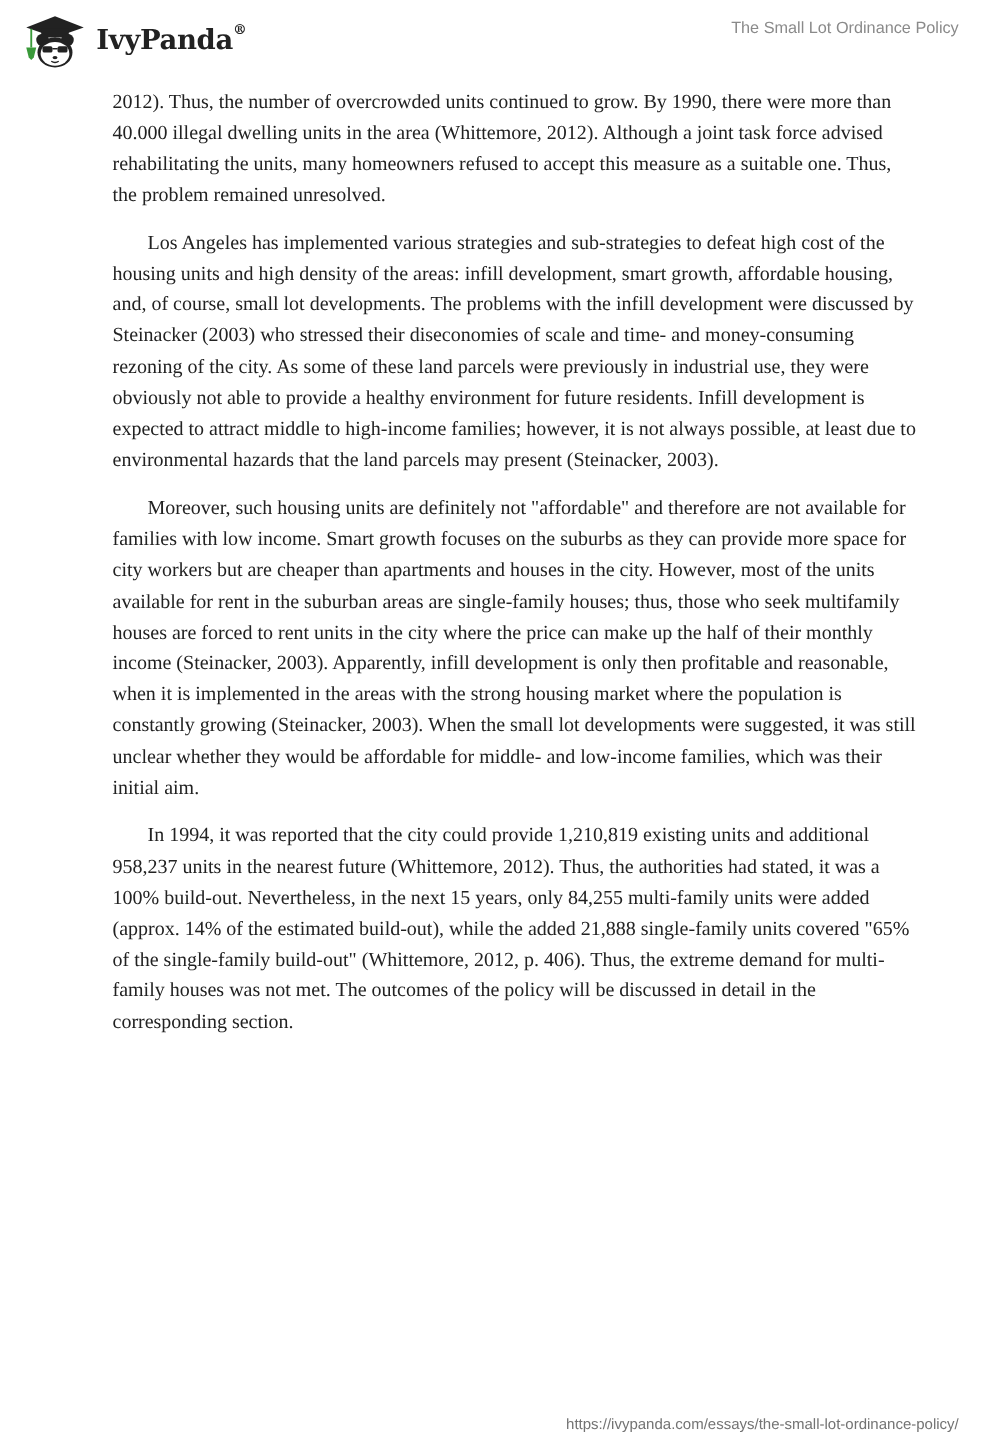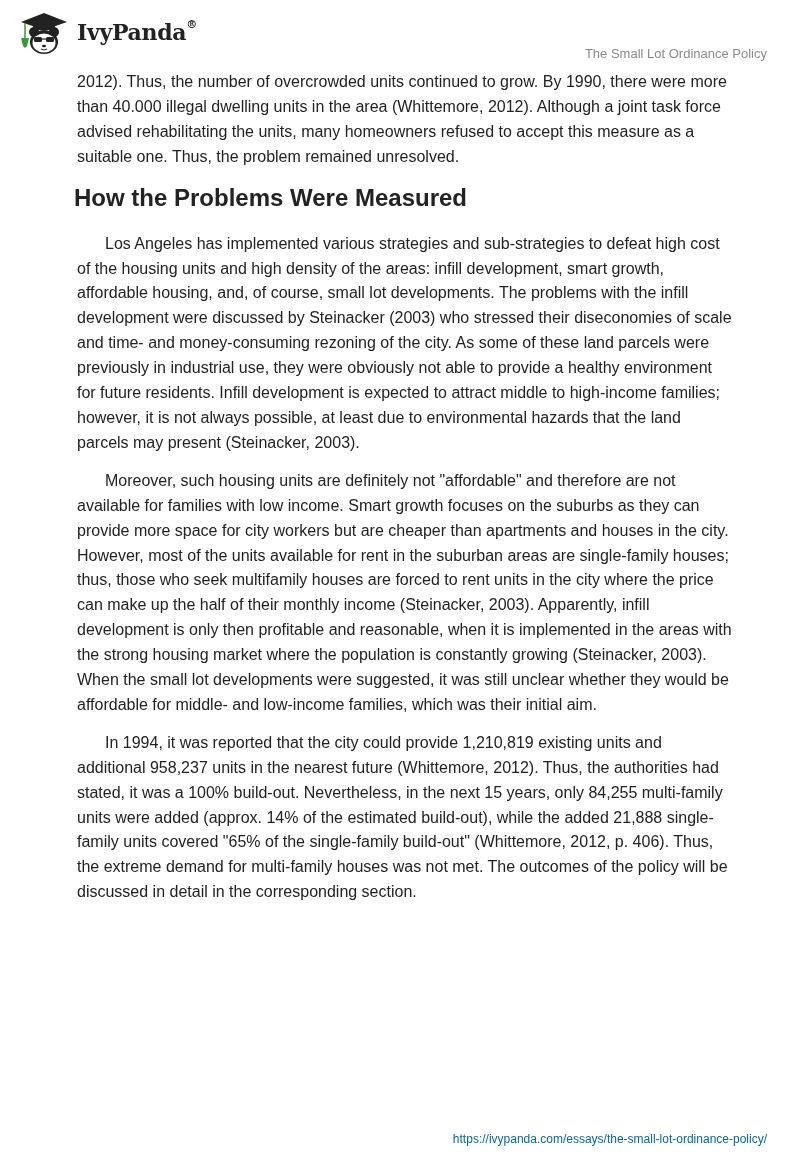--- a/index.html
+++ b/index.html
@@ -3,26 +3,26 @@
 <meta charset="utf-8">
 <style>
   html, body { margin: 0; padding: 0; background: #ffffff; }
   body { width: 800px; height: 1160px; position: relative; overflow: hidden;
          font-family: "Liberation Sans", sans-serif; color: #222222; }
   .header { position: absolute; top: 0; left: 0; width: 800px; height: 62px; }
   .logo { position: absolute; left: 15px; top: 8px; display: flex; align-items: center; }
   .logo svg { width: 58px; height: 48px; }
   .logo-text { font-family: "DejaVu Serif", serif; font-weight: bold; font-size: 22px; color: #222; margin-left: 4px; letter-spacing: -0.3px; }
   .logo-text sup { font-size: 11px; font-weight: bold; position: relative; top: -4px; }
-  .doc-title { position: absolute; right: 33px; top: 14px; font-size: 13px; color: #8a8a8a; margin-top: 32px; }
+  .doc-title { position: absolute; right: 33px; top: 14px; font-size: 13px; color: #8a8a8a; }
   .content { position: absolute; left: 74px; top: 70px; width: 660px; }
-  p { margin: 0 0 13px 3px; font-size: 16px; line-height: 24.9px; color: #222; }
+  p { margin: 0 0 13px 16px; font-size: 16px; line-height: 24.9px; color: #222; font-family: Liberation Serif, serif; }
   p.indent { text-indent: 28px; }
   h2 { margin: 12px 0 19px 0; font-size: 24px; font-weight: bold; color: #222; line-height: 30px; }
-  .footer-url { position: absolute; right: 33px; top: 1132px; font-size: 12px; color: #0369a1; margin-left: 28px; }
+  .footer-url { position: absolute; right: 33px; top: 1132px; font-size: 12px; color: #737373; margin-left: 28px; }
 </style>
 </head>
 <body>
 
 <div class="header">
   <div class="logo">
     <svg viewBox="0 0 58 48">
 
       <polygon points="6,14 29,5 52,14 29,22" fill="#222"></polygon>
       <rect x="18" y="15" width="22" height="7" fill="#222"></rect>
@@ -43,20 +43,19 @@
       <path d="M26,41 Q29,43 32,41" stroke="#222" stroke-width="1" fill="none"></path>
     </svg>
     <span class="logo-text"><span>IvyPanda</span><sup>®</sup></span>
   </div>
   <div class="doc-title">The Small Lot Ordinance Policy</div>
 </div>
 
 <main class="content">
   <p>2012). Thus, the number of overcrowded units continued to grow. By 1990, there were more than 40.000 illegal dwelling units in the area (Whittemore, 2012). Although a joint task force advised rehabilitating the units, many homeowners refused to accept this measure as a suitable one. Thus, the problem remained unresolved.</p>
 
-  <h2>How the Problems Were Measured</h2>
   <p class="indent">Los Angeles has implemented various strategies and sub-strategies to defeat high cost of the housing units and high density of the areas: infill development, smart growth, affordable housing, and, of course, small lot developments. The problems with the infill development were discussed by Steinacker (2003) who stressed their diseconomies of scale and time- and money-consuming rezoning of the city. As some of these land parcels were previously in industrial use, they were obviously not able to provide a healthy environment for future residents. Infill development is expected to attract middle to high-income families; however, it is not always possible, at least due to environmental hazards that the land parcels may present (Steinacker, 2003).</p>
   <p class="indent">Moreover, such housing units are definitely not "affordable" and therefore are not available for families with low income. Smart growth focuses on the suburbs as they can provide more space for city workers but are cheaper than apartments and houses in the city. However, most of the units available for rent in the suburban areas are single-family houses; thus, those who seek multifamily houses are forced to rent units in the city where the price can make up the half of their monthly income (Steinacker, 2003). Apparently, infill development is only then profitable and reasonable, when it is implemented in the areas with the strong housing market where the population is constantly growing (Steinacker, 2003). When the small lot developments were suggested, it was still unclear whether they would be affordable for middle- and low-income families, which was their initial aim.</p>
   <p class="indent">In 1994, it was reported that the city could provide 1,210,819 existing units and additional 958,237 units in the nearest future (Whittemore, 2012). Thus, the authorities had stated, it was a 100% build-out. Nevertheless, in the next 15 years, only 84,255 multi-family units were added (approx. 14% of the estimated build-out), while the added 21,888 single-family units covered "65% of the single-family build-out" (Whittemore, 2012, p. 406). Thus, the extreme demand for multi-family houses was not met. The outcomes of the policy will be discussed in detail in the corresponding section.</p>
 
 </main>
 
 <div class="footer-url">https://ivypanda.com/essays/the-small-lot-ordinance-policy/</div>
 
 </body></html>

